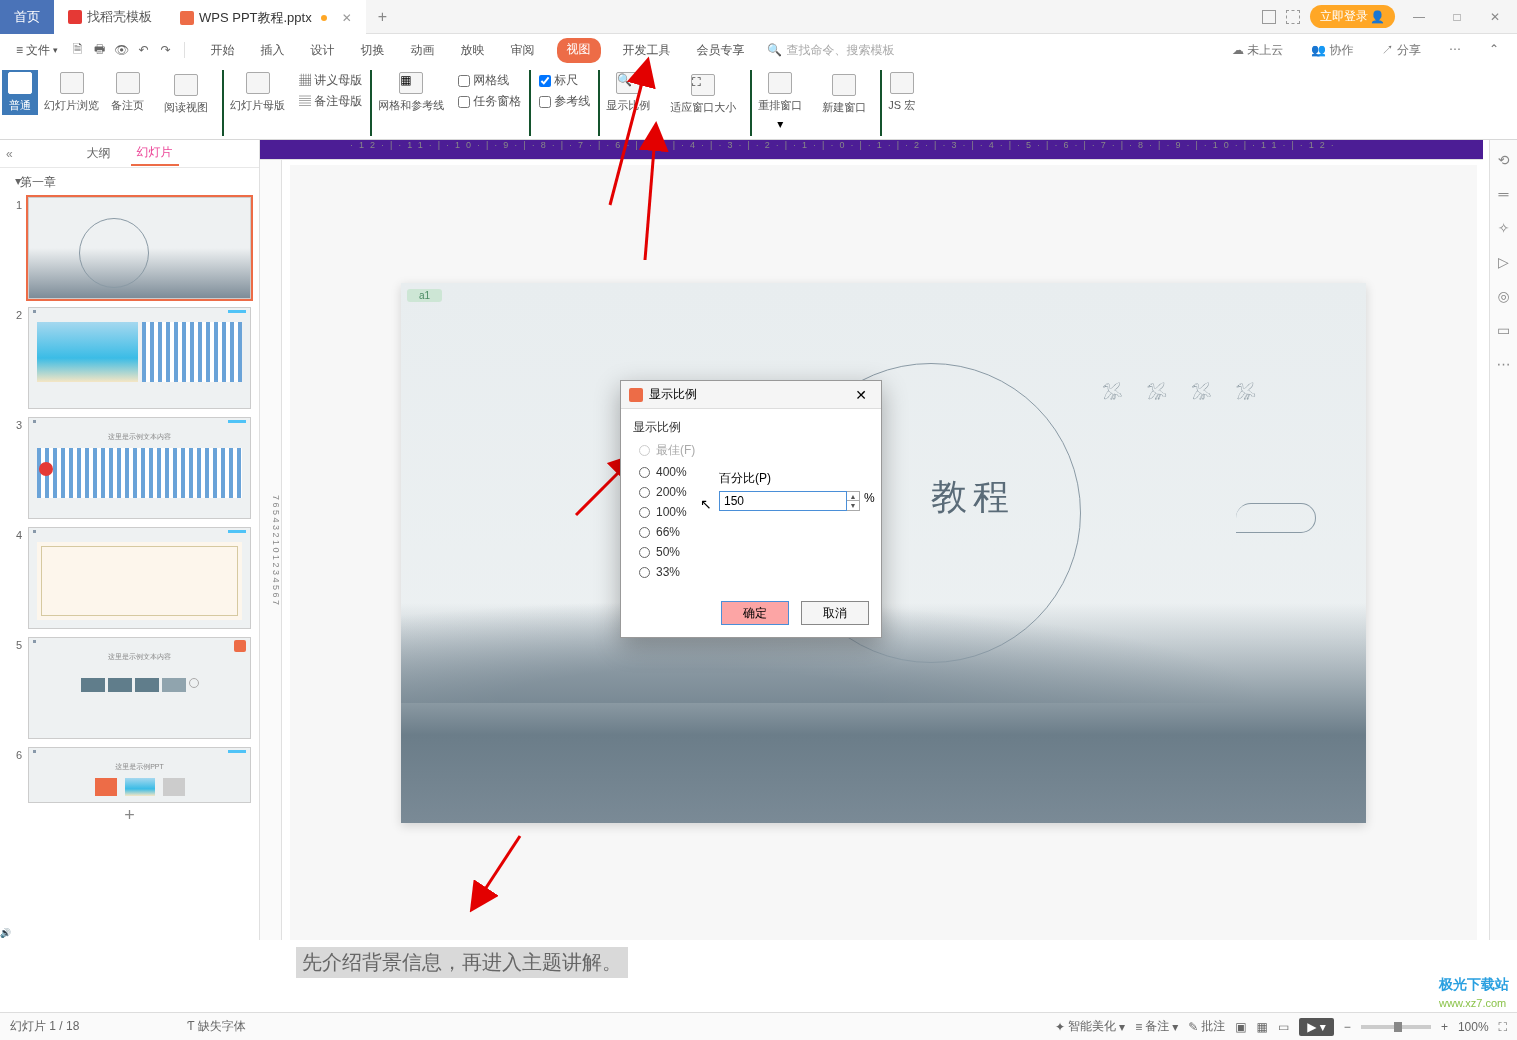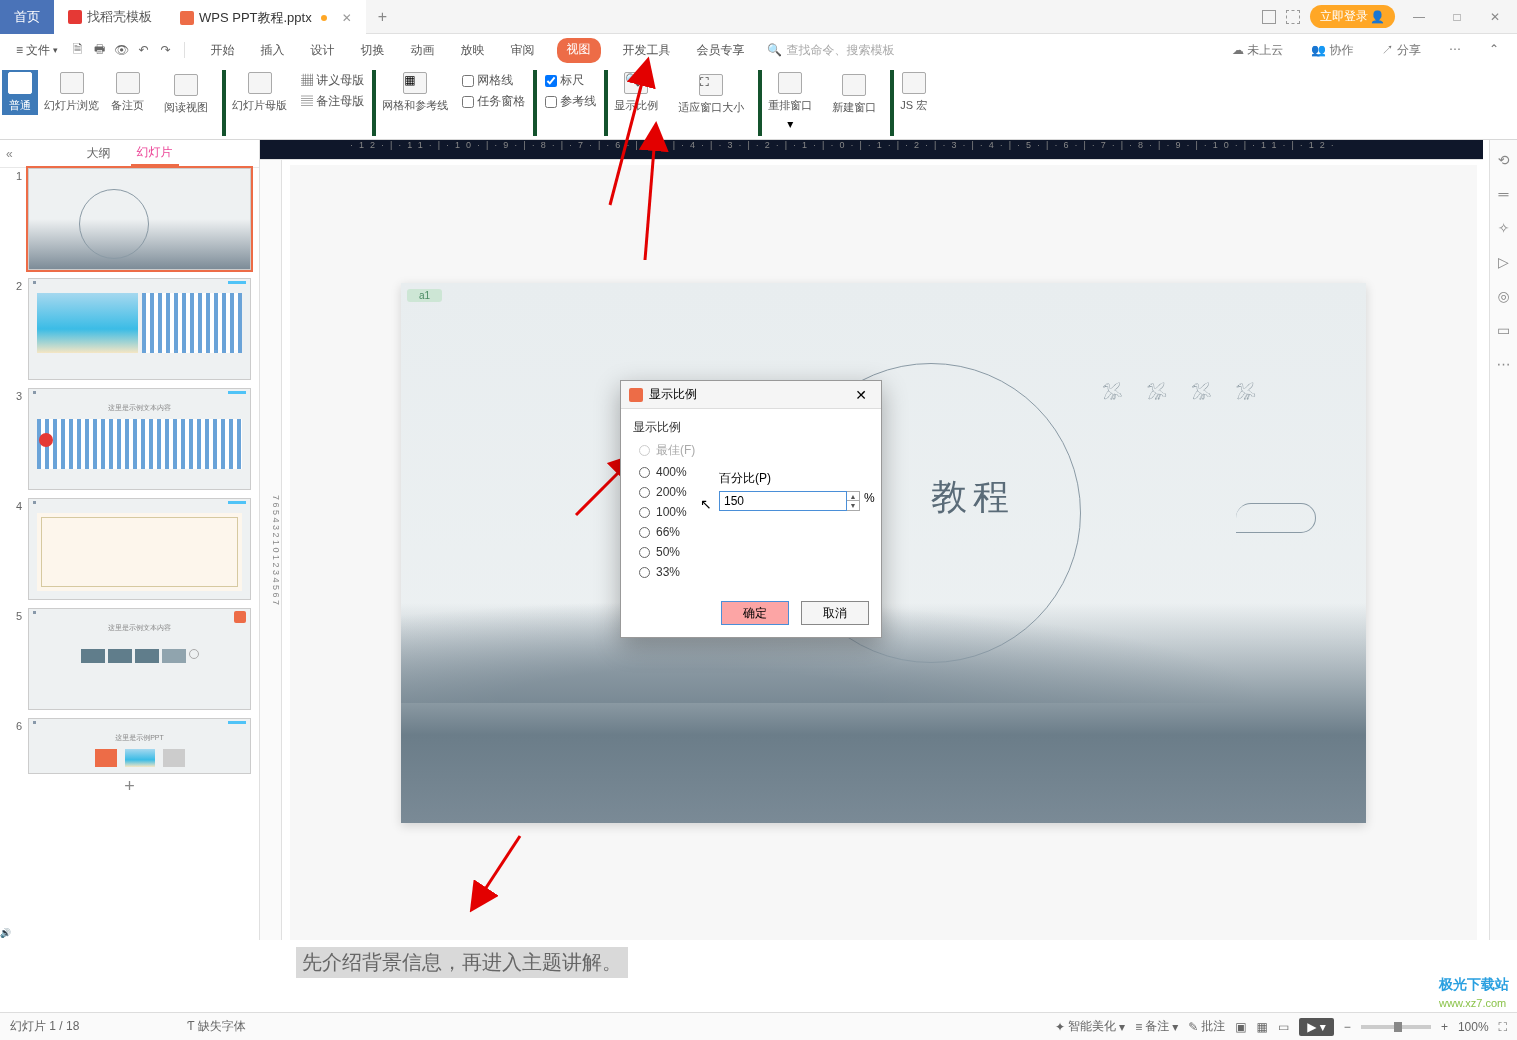--- a/index.html
+++ b/index.html
@@ -26,32 +26,32 @@
 .qa-ico { width: 16px; height: 16px; display: inline-flex; align-items:center; justify-content:center; color:#666; }
 .qa-group { display:flex; gap:6px; padding-right:10px; border-right:1px solid #e0e0e0; margin-right:8px;}
 .menutabs { display: flex; gap: 18px; margin-left: 10px; }
 .menutab { padding: 4px 4px; color: #555; cursor: pointer; }
 .menutab.active { background: #ed6c47; color: #fff; border-radius: 10px; padding: 3px 10px; }
 .search-box { margin-left: 15px; color: #aaa; display:flex; align-items:center; gap:4px;}
 .menubar-right { margin-left: auto; display: flex; gap: 28px; color: #777; padding-right: 10px; }
 
 
 .ribbon { height: 74px; display: flex; align-items: flex-start; padding: 4px 2px; border-bottom: 1px solid #d8d8d8; background:#fff; }
-.ribgrp { display: flex; flex-direction: column; padding: 2px 8px; border-right: 4px solid #14532d; height: 66px; justify-content: space-between; }
+.ribgrp { display: flex; flex-direction: column; padding: 2px 8px; border-right: 2px solid #14532d; height: 66px; justify-content: space-between; }
 .big-ico { width: 24px; height: 22px; border: 1px solid #aaa; border-radius:2px; display:inline-block; background:#f5f5f5;}
 .biglbl{font-size:11px; color:#555; white-space:nowrap;}
 .chk { display: flex; align-items: center; gap: 3px; font-size: 12px; color: #555; }
 .chk input{width:12px;height:12px;}
 .colitems{display:flex; flex-direction:column; gap:4px; font-size:12px; color:#555;}
 .normal-btn{display:flex;flex-direction:column;align-items:center;gap:4px; padding:2px 6px;}
 .normal-btn.active{background:#3e7ab8;}
 .normal-btn.active .biglbl{color:#fff;}
 
 
-.ruler-area{position:absolute; top:140px; left:260px; right:34px; height:20px; background:#0f172a; border-bottom:1px solid #e0e0e0; font-size:9px; color:#888; overflow:hidden; letter-spacing:6px; padding-left:90px;}
+.ruler-area{position:absolute; top:140px; left:260px; right:34px; height:20px; background:#4c1d95; border-bottom:1px solid #e0e0e0; font-size:9px; color:#888; overflow:hidden; letter-spacing:6px; padding-left:90px;}
 .vruler{position:absolute; top:160px; left:260px; width:22px; bottom:100px; background:#fafafa; border-right:1px solid #e0e0e0; font-size:9px; color:#888; writing-mode:vertical-rl; text-align:center;}
 
 
 .leftpane{position:absolute; top:140px; left:0; width:260px; bottom:100px; background:#fff; border-right:1px solid #e0e0e0; overflow:hidden;}
 .lp-head{height:28px; display:flex; justify-content:center; align-items:center; gap:14px; border-bottom:1px solid #e8e8e8;}
 .lp-tab{font-size:12px; color:#666; padding:3px 6px;}
 .lp-tab.active{color:#ec4899; border-bottom:2px solid #ed6c47;}
 .lp-collapse{position:absolute; left:6px; font-size:12px; color:#888;}
 .section-title{padding:6px 14px; font-size:12px; color:#555;}
 .section-title::before{content:"▸ "; color:#666; display:inline-block; transform:rotate(90deg) translateY(-2px);}
@@ -271,20 +271,21 @@
 
 <div class="ruler-area">·12·|·11·|·10·|·9·|·8·|·7·|·6·|·5·|·4·|·3·|·2·|·1·|·0·|·1·|·2·|·3·|·4·|·5·|·6·|·7·|·8·|·9·|·10·|·11·|·12·</div>
 <div class="vruler">7 6 5 4 3 2 1 0 1 2 3 4 5 6 7</div>
 
 <div class="leftpane">
   <div class="lp-head">
     <span class="lp-collapse">«</span>
     <span class="lp-tab">大纲</span>
     <span class="lp-tab active">幻灯片</span>
   </div>
+  <div class="section-title">第一章</div>
   <div class="slides">
     <div class="slide-row">
         <div class="snum">1</div>
       <div class="thumb sel">
           <div style="position:absolute;bottom:0;left:0;right:0;height:50%;background:linear-gradient(transparent,#7d8c98);"></div>
           <div style="position:absolute;top:20px;left:50px;width:70px;height:70px;border:1px solid #8a9aa5;border-radius:50%;"></div>
         </div>
       </div>
     <div class="slide-row">
         <div class="snum">2</div>

